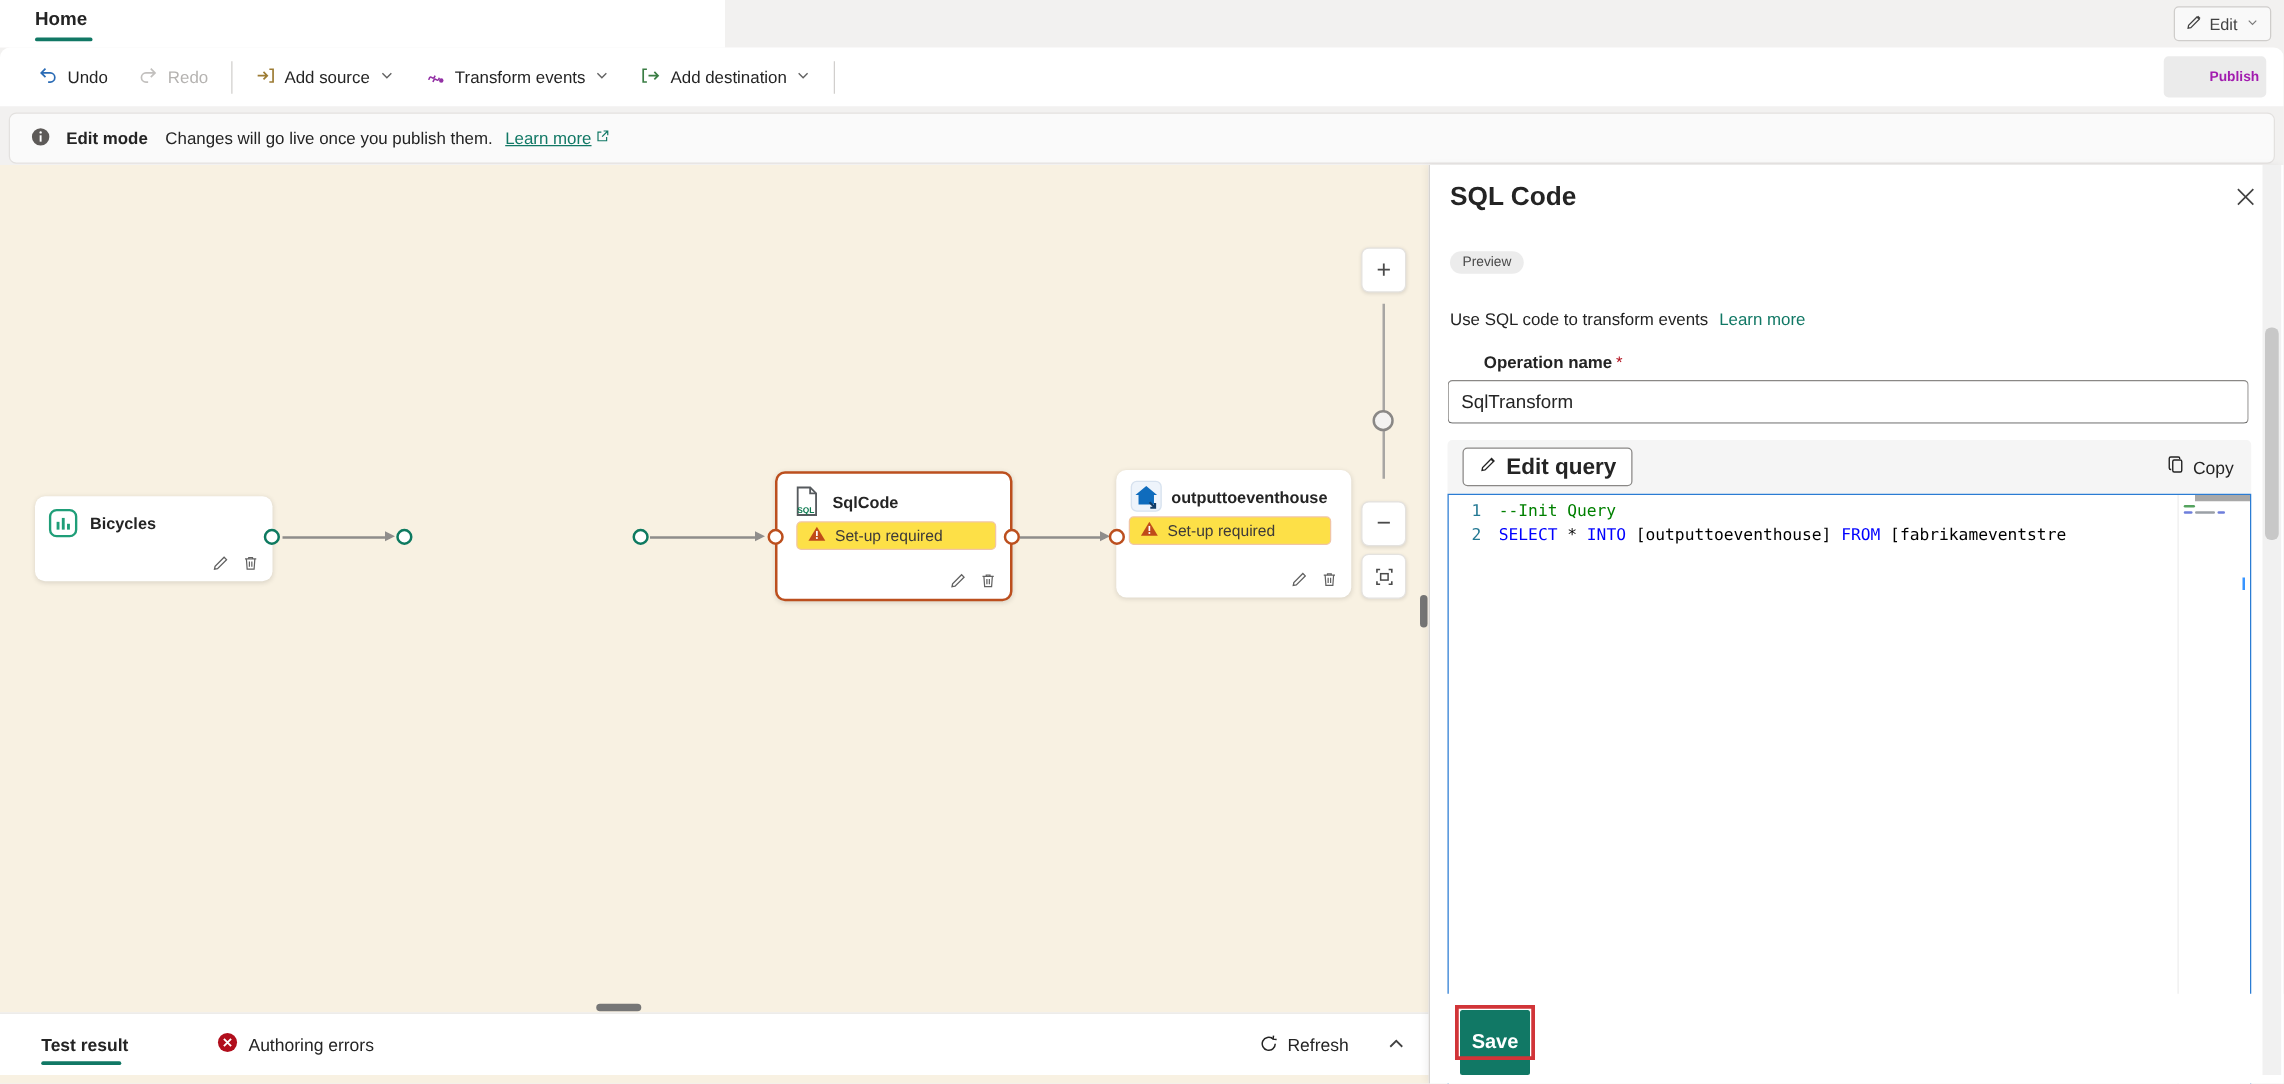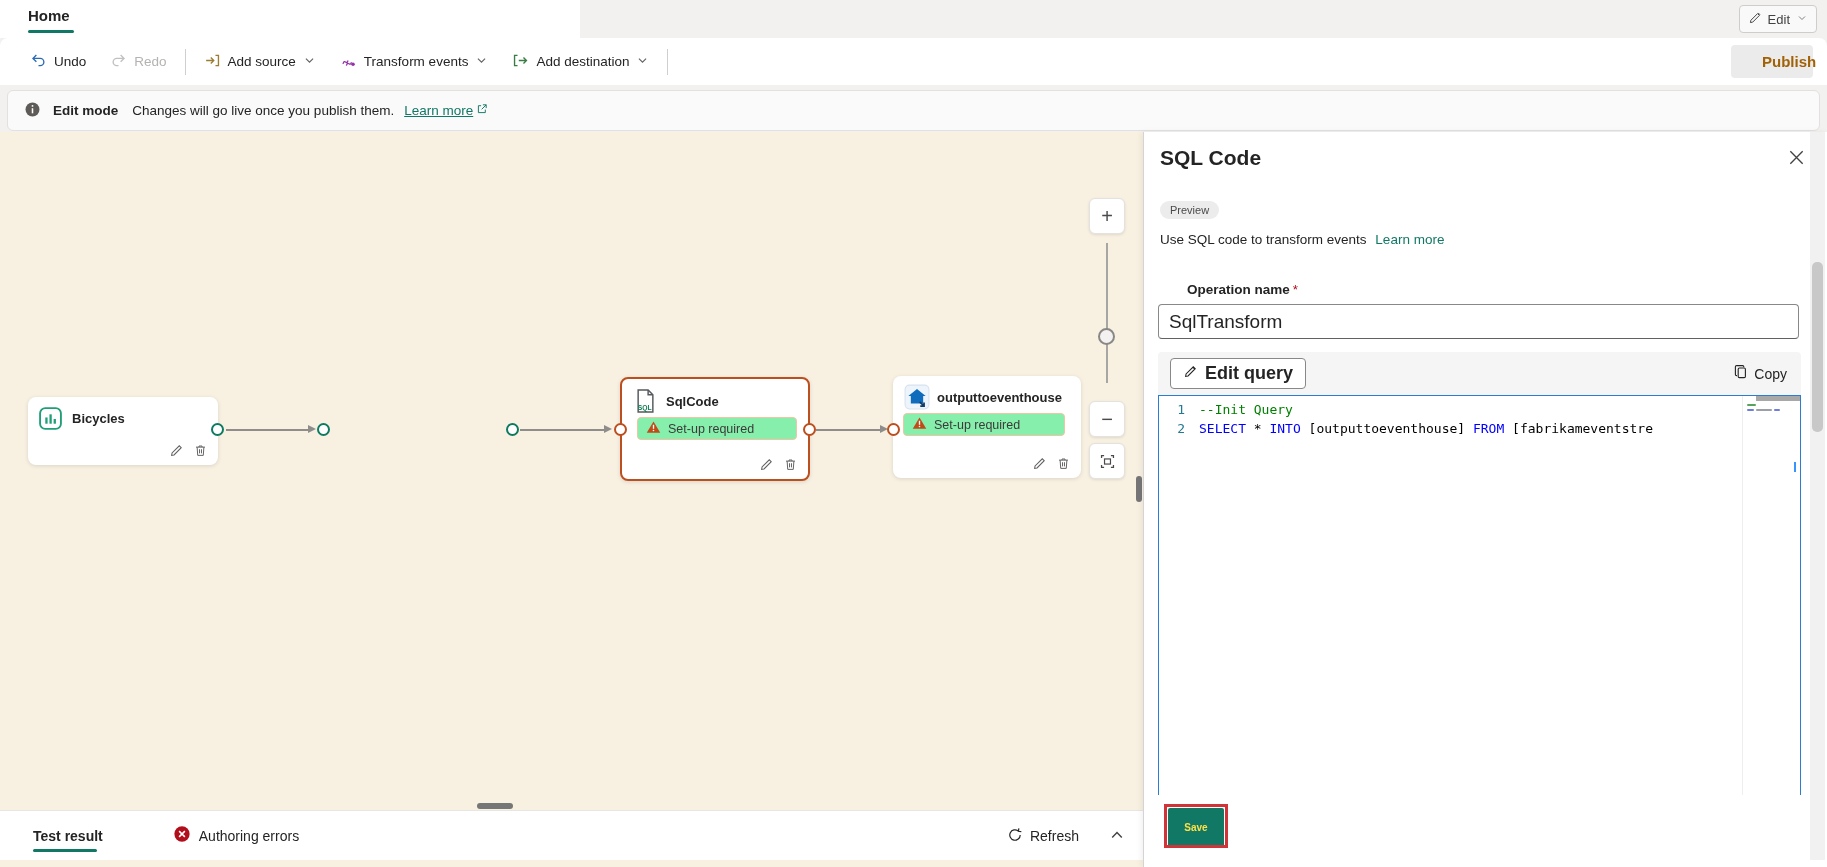--- a/index.html
+++ b/index.html
@@ -11,34 +11,34 @@
   .tab-row .white-seg { position:absolute; left:0; top:0; width:580px; height:38px; background:#ffffff; }
   .home-tab { position:absolute; left:28px; top:7px; font-size:15px; font-weight:bold; color:#242424; padding-bottom:6px; }
   .home-underline { position:absolute; left:28px; top:30px; width:46px; height:3px; background:#117865; border-radius:2px; }
   .edit-btn { position:absolute; right:10px; top:5px; height:28px; padding:0 8px; background:#f9f9f9; border:1px solid #cfcdcb; border-radius:4px; display:flex; align-items:center; gap:6px; font-size:13px; color:#424242; }
 
   
   .toolbar-row { position:absolute; left:0; top:38px; width:1827px; height:47px; background:#ffffff; border-radius:8px 8px 0 0; display:flex; align-items:center; }
   .tb-btn { display:flex; align-items:center; gap:7px; font-size:13.5px; color:#242424; padding:0 12px; height:36px; border-radius:4px; cursor:pointer; }
   .tb-btn.disabled { color:#b5b3b1; }
   .tb-divider { width:1px; height:26px; background:#d1cfcd; margin:0 6px; }
-  .publish-btn { position:absolute; right:14px; top:7px; width:82px; height:33px; background:#ebebeb; border:none; border-radius:4px; font-size:15px; font-weight:bold; color:#a16207;padding-left:31px; }
+  .publish-btn { position:absolute; right:14px; top:7px; width:82px; height:33px; background:#ebebeb; border:none; border-radius:4px; font-size:11px; font-weight:bold; color:#a21caf;padding-left:31px; }
 
   
   .banner { position:absolute; left:7px; top:90px; width:1813px; height:41px; background:#fafafa; border:1px solid #e3e1df; border-radius:6px; display:flex; align-items:center; padding-left:16px; font-size:13.5px; color:#242424; }
   .banner b { margin-right:14px; }
   .banner .lm { color:#117865; text-decoration:underline; margin-left:10px; display:flex; align-items:center; gap:3px; }
 
   
   .canvas { position:absolute; left:0; top:132px; width:1143px; height:678px; background:#f8f1e2; overflow:hidden; }
   .node { position:absolute; background:#ffffff; border-radius:8px; box-shadow:0 1px 4px rgba(0,0,0,.12);padding-left:24px; }
   .node .title { font-size:13px; font-weight:bold; color:#242424; }
   .node-actions { position:absolute; right:10px; bottom:7px; display:flex; gap:9px; }
   .node-actions svg { display:block; }
-  .pill-warn { position:absolute; display:flex; align-items:center; gap:7px; background:#86efac; border:1px solid #f1c5a4; border-radius:4px; font-size:12.5px; color:#3d3a39; padding:0 8px; height:23px; }
+  .pill-warn { position:absolute; display:flex; align-items:center; gap:7px; background:#fde047; border:1px solid #f1c5a4; border-radius:4px; font-size:12.5px; color:#3d3a39; padding:0 8px; height:23px; }
   .port { position:absolute; width:13px; height:13px; border-radius:50%; background:#ffffff; border:2.5px solid #0e7a60; }
   .port.orange { border-color:#bc4f1e; }
   .edge { position:absolute; height:1.6px; background:#8f8d8b; }
   .arrowhead { position:absolute; width:0; height:0; border-top:4.5px solid transparent; border-bottom:4.5px solid transparent; border-left:8px solid #8f8d8b; }
   .es-pill { position:absolute; display:flex; align-items:center; gap:6px; background:#d9eee6; border-radius:12px; height:24px; padding:0 10px; font-size:11.5px; color:#2f3b37; }
 
   
   .zbtn { position:absolute; left:1089px; width:36px; height:36px; background:#ffffff; border:1px solid #e4e2df; border-radius:6px; box-shadow:0 1px 3px rgba(0,0,0,.1); display:flex; align-items:center; justify-content:center; font-size:20px; color:#4a4a4a; }
   .ztrack { position:absolute; left:1106px; top:243px; width:2px; height:140px; background:#a8a6a3; }
   .zhandle { position:absolute; left:1098px; top:328px; width:17px; height:17px; border-radius:50%; background:#f3f2f1; border:2px solid#8a8886; }
@@ -51,39 +51,39 @@
   .tr-underline { position:absolute; left:0; bottom:6px; width:64px; height:3px; background:#117865; border-radius:2px; }
   .auth-errors { display:flex; align-items:center; gap:8px; margin-left:70px; font-size:14px; color:#242424; }
   .footer-right { position:absolute; right:18px; top:0; height:50px; display:flex; align-items:center; gap:30px; font-size:14px; color:#242424; }
   .bottom-strip-left { position:absolute; left:0; top:860px; width:1143px; height:7px; background:#f8f1e2; }
 
   
   .panel { position:absolute; left:1143px; top:132px; width:684px; height:735px; background:#ffffff; border-left:1px solid #d6d4d2; box-shadow:-2px 0 6px rgba(0,0,0,.06); }
   .panel-title { position:absolute; left:16px; top:14px; font-size:21px; font-weight:bold; color:#242424; }
   .panel-close { position:absolute; right:20px; top:16px; width:20px; height:20px; }
   .preview-badge { position:absolute; left:16px; top:69px; background:#ececec; border-radius:10px; font-size:11px; color:#4a4a4a; padding:3px 10px; }
-  .panel-desc { position:absolute; left:16px; top:100px; font-size:13.5px; color:#242424; }
+  .panel-desc { position:absolute; left:16px; top:116px; font-size:13.5px; color:#242424; }
   .panel-desc .lm2 { color:#117865; }
   .op-label { position:absolute; left:16px; top:150px; font-size:13.5px; font-weight:bold; color:#242424;margin-left:27px; }
   .op-label .req { color:#b10e1c; font-weight:normal; margin-left:3px; }
-  .op-input { position:absolute; left:14px; top:172px; width:641px; height:35px; border:1px solid #8a8886; border-bottom-color:#616161; border-radius:4px; font-size:19px; color:#242424; padding:16px 10px; font-family:"Liberation Sans",sans-serif; background:#fff; }
+  .op-input { position:absolute; left:14px; top:172px; width:641px; height:35px; border:1px solid #8a8886; border-bottom-color:#616161; border-radius:4px; font-size:15px; color:#242424; padding:16px 10px; font-family:"Liberation Sans",sans-serif; background:#fff; }
   .query-toolbar { position:absolute; left:14px; top:220px; width:643px; height:43px; background:#f5f5f5; border-radius:4px 4px 0 0; display:flex; align-items:center; }
   .edit-query-btn { margin-left:12px; display:flex; align-items:center; gap:7px; background:#ffffff; border:1px solid #8a8886; border-radius:4px; height:31px; padding:0 12px; font-size:18px; font-weight:bold; color:#242424; }
   .copy-btn { position:absolute; right:14px; display:flex; align-items:center; gap:5px; font-size:14px; color:#242424; }
   .code-editor { position:absolute; left:14px; top:263px; width:643px; height:530px; border:1.5px solid #2b7cd3; background:#ffffff; overflow:hidden; font-family:"DejaVu Sans Mono","Liberation Mono",monospace; }
   .code-line { display:flex; height:19px; line-height:19px; font-size:13px; }
   .code-line .ln { width:40px; text-align:right; padding-right:14px; color:#237893; flex:none; }
   .code-area { padding-top:4px; width:540px; overflow:hidden; white-space:nowrap; }
   .tok-kw { color:#0000ff; } .tok-plain { color:#000000; } .tok-comment { color:#008000; }
   .minimap { position:absolute; right:12px; top:0; width:46px; height:100%; border-left:1px solid #eeeeee; background:#fff; }
   .mini-mark { position:absolute; height:2px; border-radius:1px; }
   .editor-hbar { position:absolute; right:0; top:0; width:44px; height:5px; background:#a8a8a8; }
   .ruler-tick { position:absolute; right:4px; top:66px; width:2px; height:10px; background:#3794ff; }
   .save-row { position:absolute; left:0; top:663px; width:684px; height:72px; background:#ffffff; }
-  .save-btn { position:absolute; left:24px; top:13px; width:56px; height:39px; background:#117865; color:#fde047; border:none; border-radius:2px; font-size:10px; font-weight:bold; }
+  .save-btn { position:absolute; left:24px; top:13px; width:56px; height:52px; background:#117865; color:#ffffff; border:none; border-radius:2px; font-size:16px; font-weight:bold; }
   .save-outline { position:absolute; left:20px; top:9px; width:64px; height:44px; border:3px solid #d13438; pointer-events:none; }
   .panel-vscroll-track { position:absolute; left:1810px; top:132px; width:15px; height:728px; background:#f1f1f1; }
   .panel-vscroll-thumb { position:absolute; left:2px; top:130px; width:11px; height:170px; background:#c8c8c8; border-radius:5px; }
 
   svg { overflow:visible; }
 </style>
 </head>
 <body>
 
 <div id="app">

